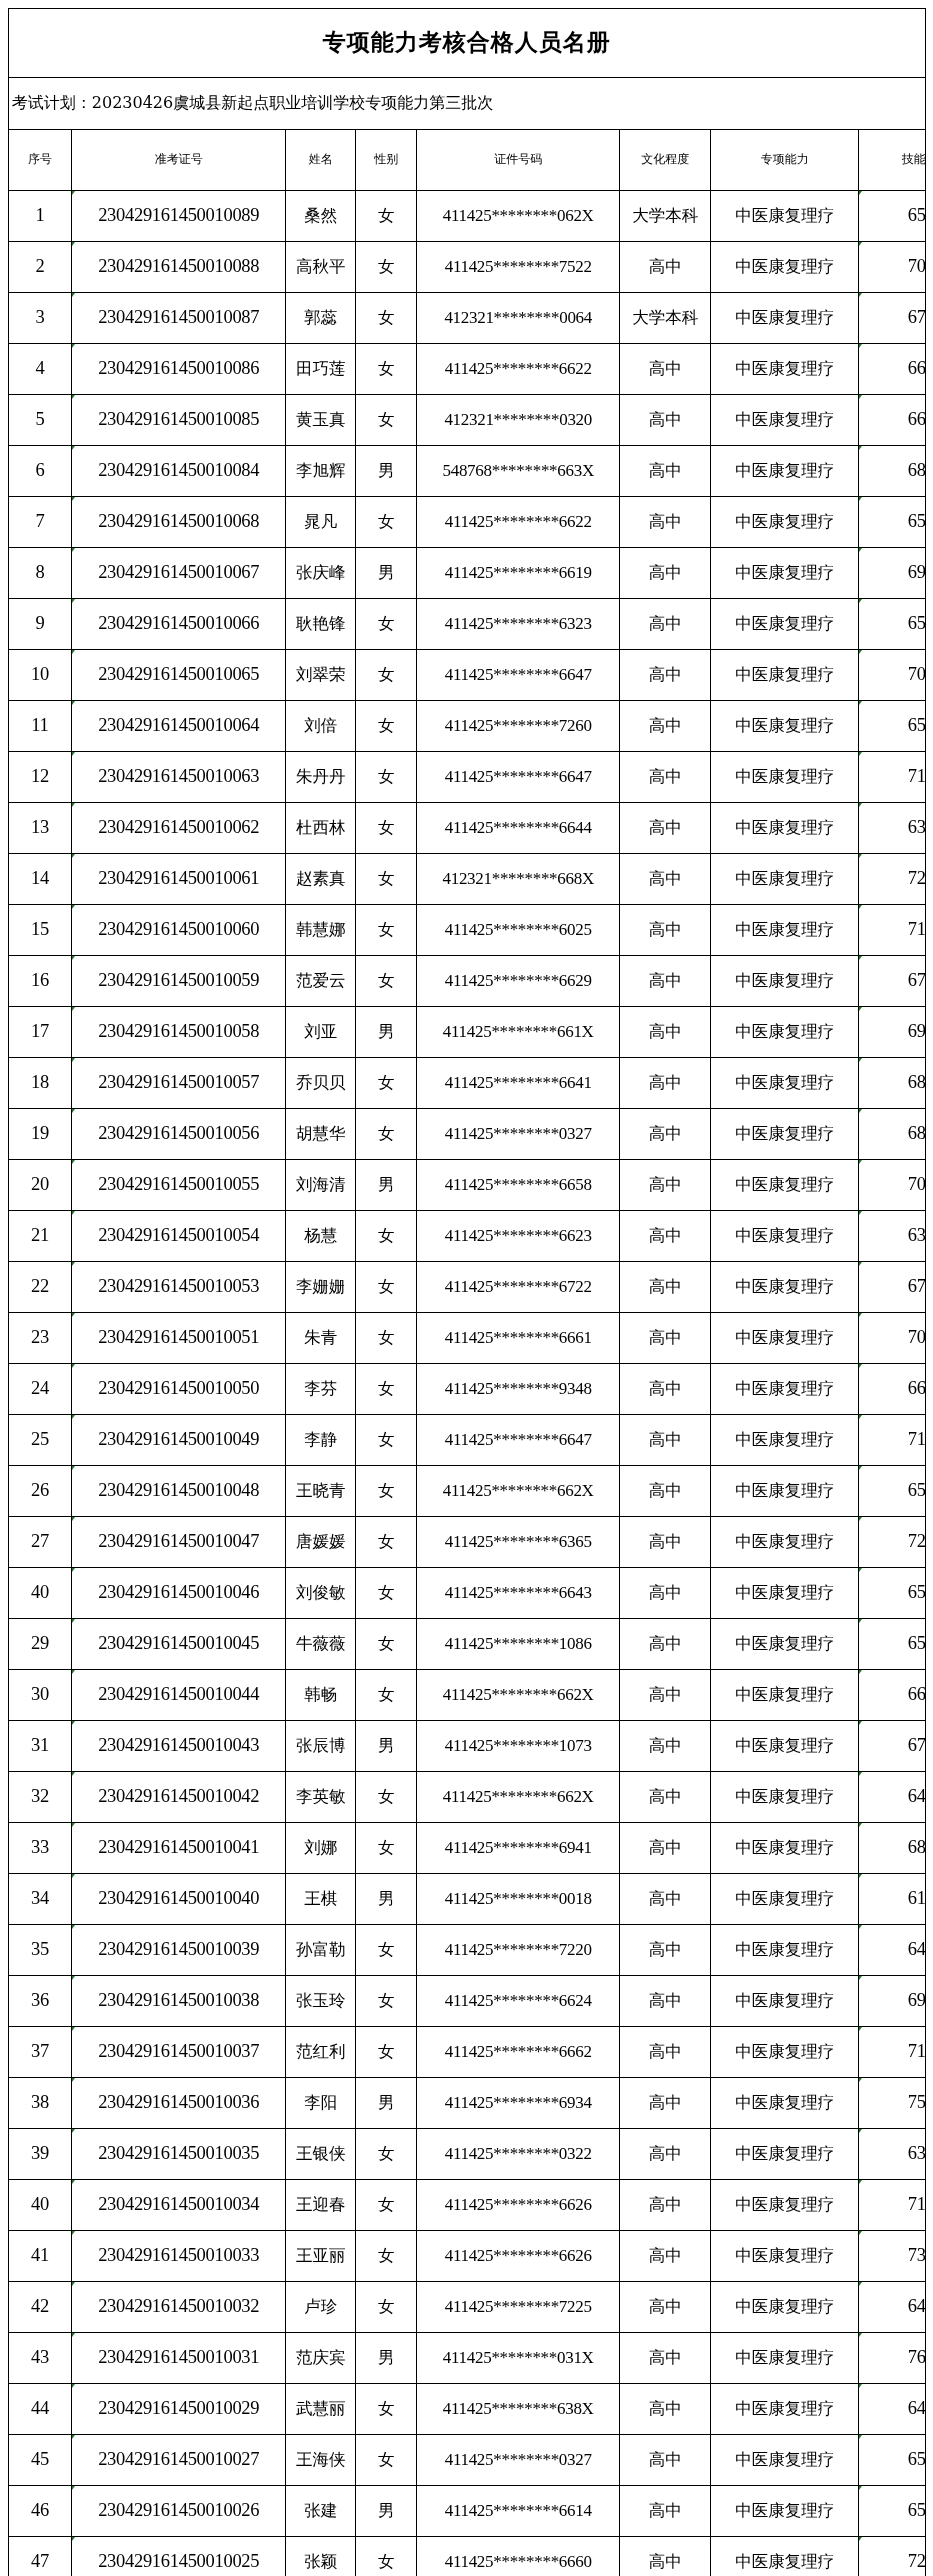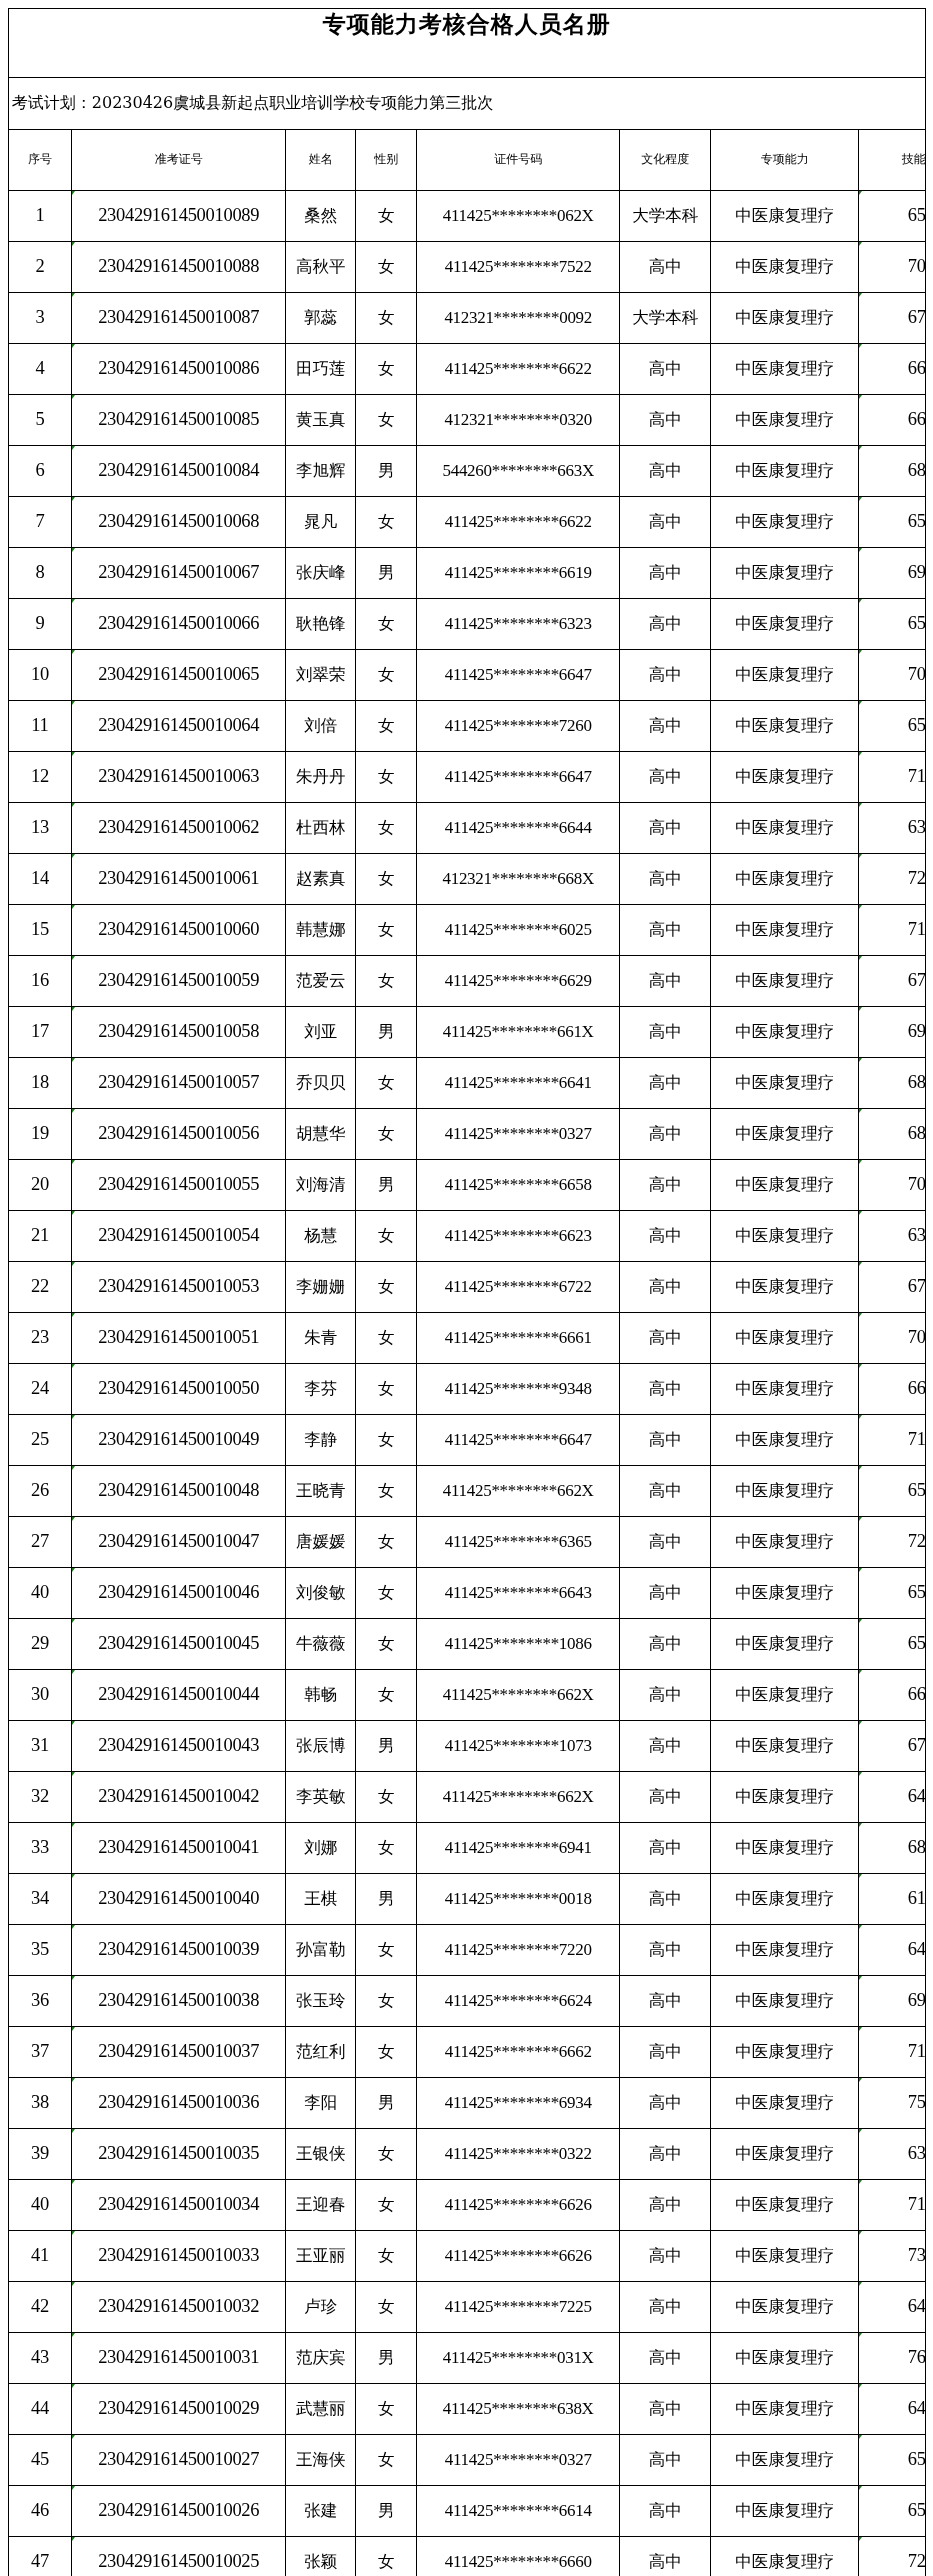--- a/index.html
+++ b/index.html
@@ -1,18 +1,18 @@
 <!DOCTYPE html>
 <html style="font-size:8.2px"><head>
 <meta charset="utf-8">
 <style>
   html, body { margin: 0; padding: 0; background: #ffffff; }
   body { width: 934px; height: 3804px; position: relative; font-family: "DejaVu Serif", "Liberation Serif", serif; color: #000; }
   .sheet { position: absolute; left: 7.7px; top: 7.7px; width: 918px; border: 1.5px solid #000; box-sizing: border-box; }
-  .title-row { height: 68px; border-bottom: 1.5px solid #000; display: flex; justify-content: center; }
+  .title-row { height: 68px; border-bottom: 1.5px solid #000; display: flex; align-items: center; justify-content: center; }
   .title-row h1 { margin: 0; font-family: "DejaVu Sans", "Liberation Sans", sans-serif; font-weight: bold; font-size: 23px; letter-spacing: 1px; }
   .plan-row { height: 52px; border-bottom: 1.5px solid #000; display: flex; align-items: center; padding-left: 3.1px; box-sizing: border-box; font-size: 16px; }
   table { border-collapse: collapse; width: 100%; table-layout: fixed; }
   th, td { border-right: 1px solid #000; border-bottom: 1.5px solid #000; text-align: center; vertical-align: middle; padding: 0; font-weight: normal; font-size: 16.5px; position: relative; overflow: hidden; white-space: nowrap; }
   th:last-child, td:last-child { border-right: none; text-align: right; }
   tr:last-child td { border-bottom: none; }
   thead th { height: 60px; font-size: 12px; }
   tbody td { height: 50px; }
   td.num { font-family: "Liberation Serif", "DejaVu Serif", serif; font-size: 18.5px; letter-spacing: -0.3px; }
   td.idcard { font-family: "Liberation Serif", "DejaVu Serif", serif; font-size: 17px; letter-spacing: -0.3px; }
@@ -73,21 +73,21 @@
           <td class="idcard">411425********7522</td>
           <td>高中</td>
           <td>中医康复理疗</td>
           <td class="num">70<span class="marker" style="border-top-color: rgb(31, 122, 31);"></span></td>
         </tr>
         <tr>
           <td class="num">3</td>
           <td class="num">230429161450010087<span class="marker" style="border-top-color: rgb(31, 122, 31);"></span></td>
           <td>郭蕊</td>
           <td>女</td>
-          <td class="idcard">412321********0092</td>
+          <td class="idcard">412321********0064</td>
           <td>大学本科</td>
           <td>中医康复理疗</td>
           <td class="num">67<span class="marker" style="border-top-color: rgb(31, 122, 31);"></span></td>
         </tr>
         <tr>
           <td class="num">4</td>
           <td class="num">230429161450010086<span class="marker" style="border-top-color: rgb(31, 122, 31);"></span></td>
           <td>田巧莲</td>
           <td>女</td>
           <td class="idcard">411425********6622</td>
@@ -103,21 +103,21 @@
           <td class="idcard">412321********0320</td>
           <td>高中</td>
           <td>中医康复理疗</td>
           <td class="num">66<span class="marker" style="border-top-color: rgb(31, 122, 31);"></span></td>
         </tr>
         <tr>
           <td class="num">6</td>
           <td class="num">230429161450010084<span class="marker" style="border-top-color: rgb(31, 122, 31);"></span></td>
           <td>李旭辉</td>
           <td>男</td>
-          <td class="idcard">544260********663X</td>
+          <td class="idcard">548768********663X</td>
           <td>高中</td>
           <td>中医康复理疗</td>
           <td class="num">68<span class="marker" style="border-top-color: rgb(31, 122, 31);"></span></td>
         </tr>
         <tr>
           <td class="num">7</td>
           <td class="num">230429161450010068<span class="marker" style="border-top-color: rgb(31, 122, 31);"></span></td>
           <td>晁凡</td>
           <td>女</td>
           <td class="idcard">411425********6622</td>

